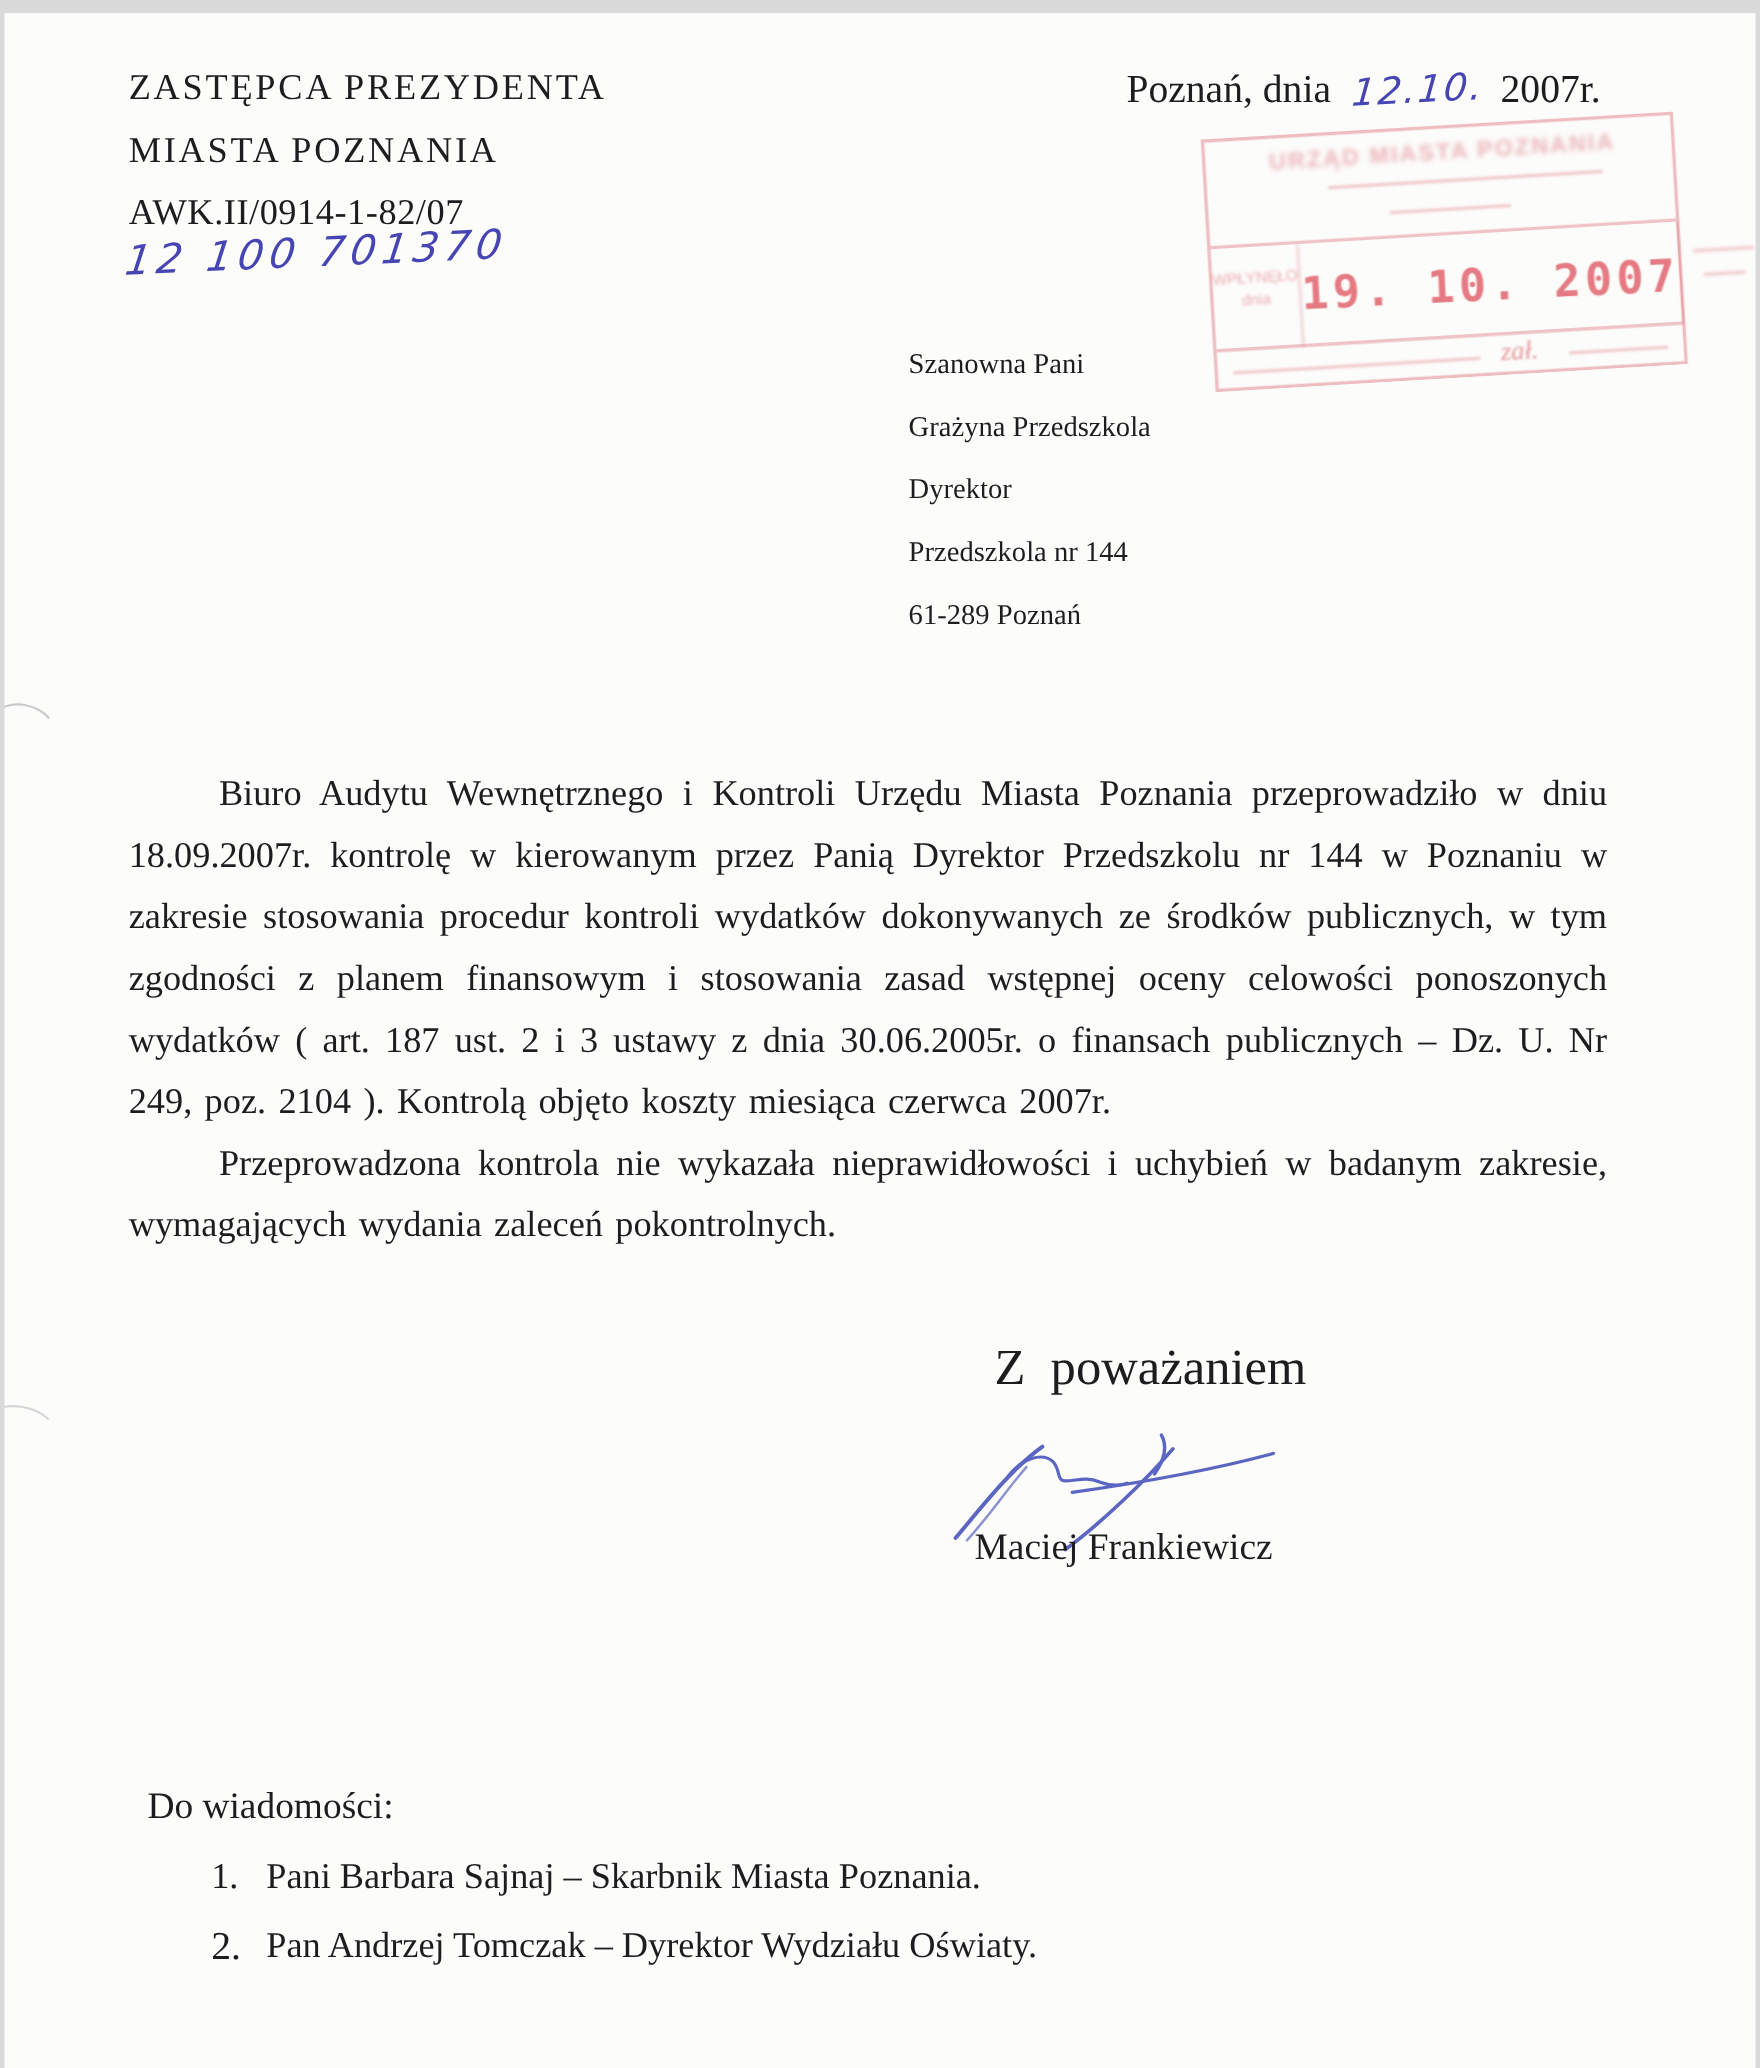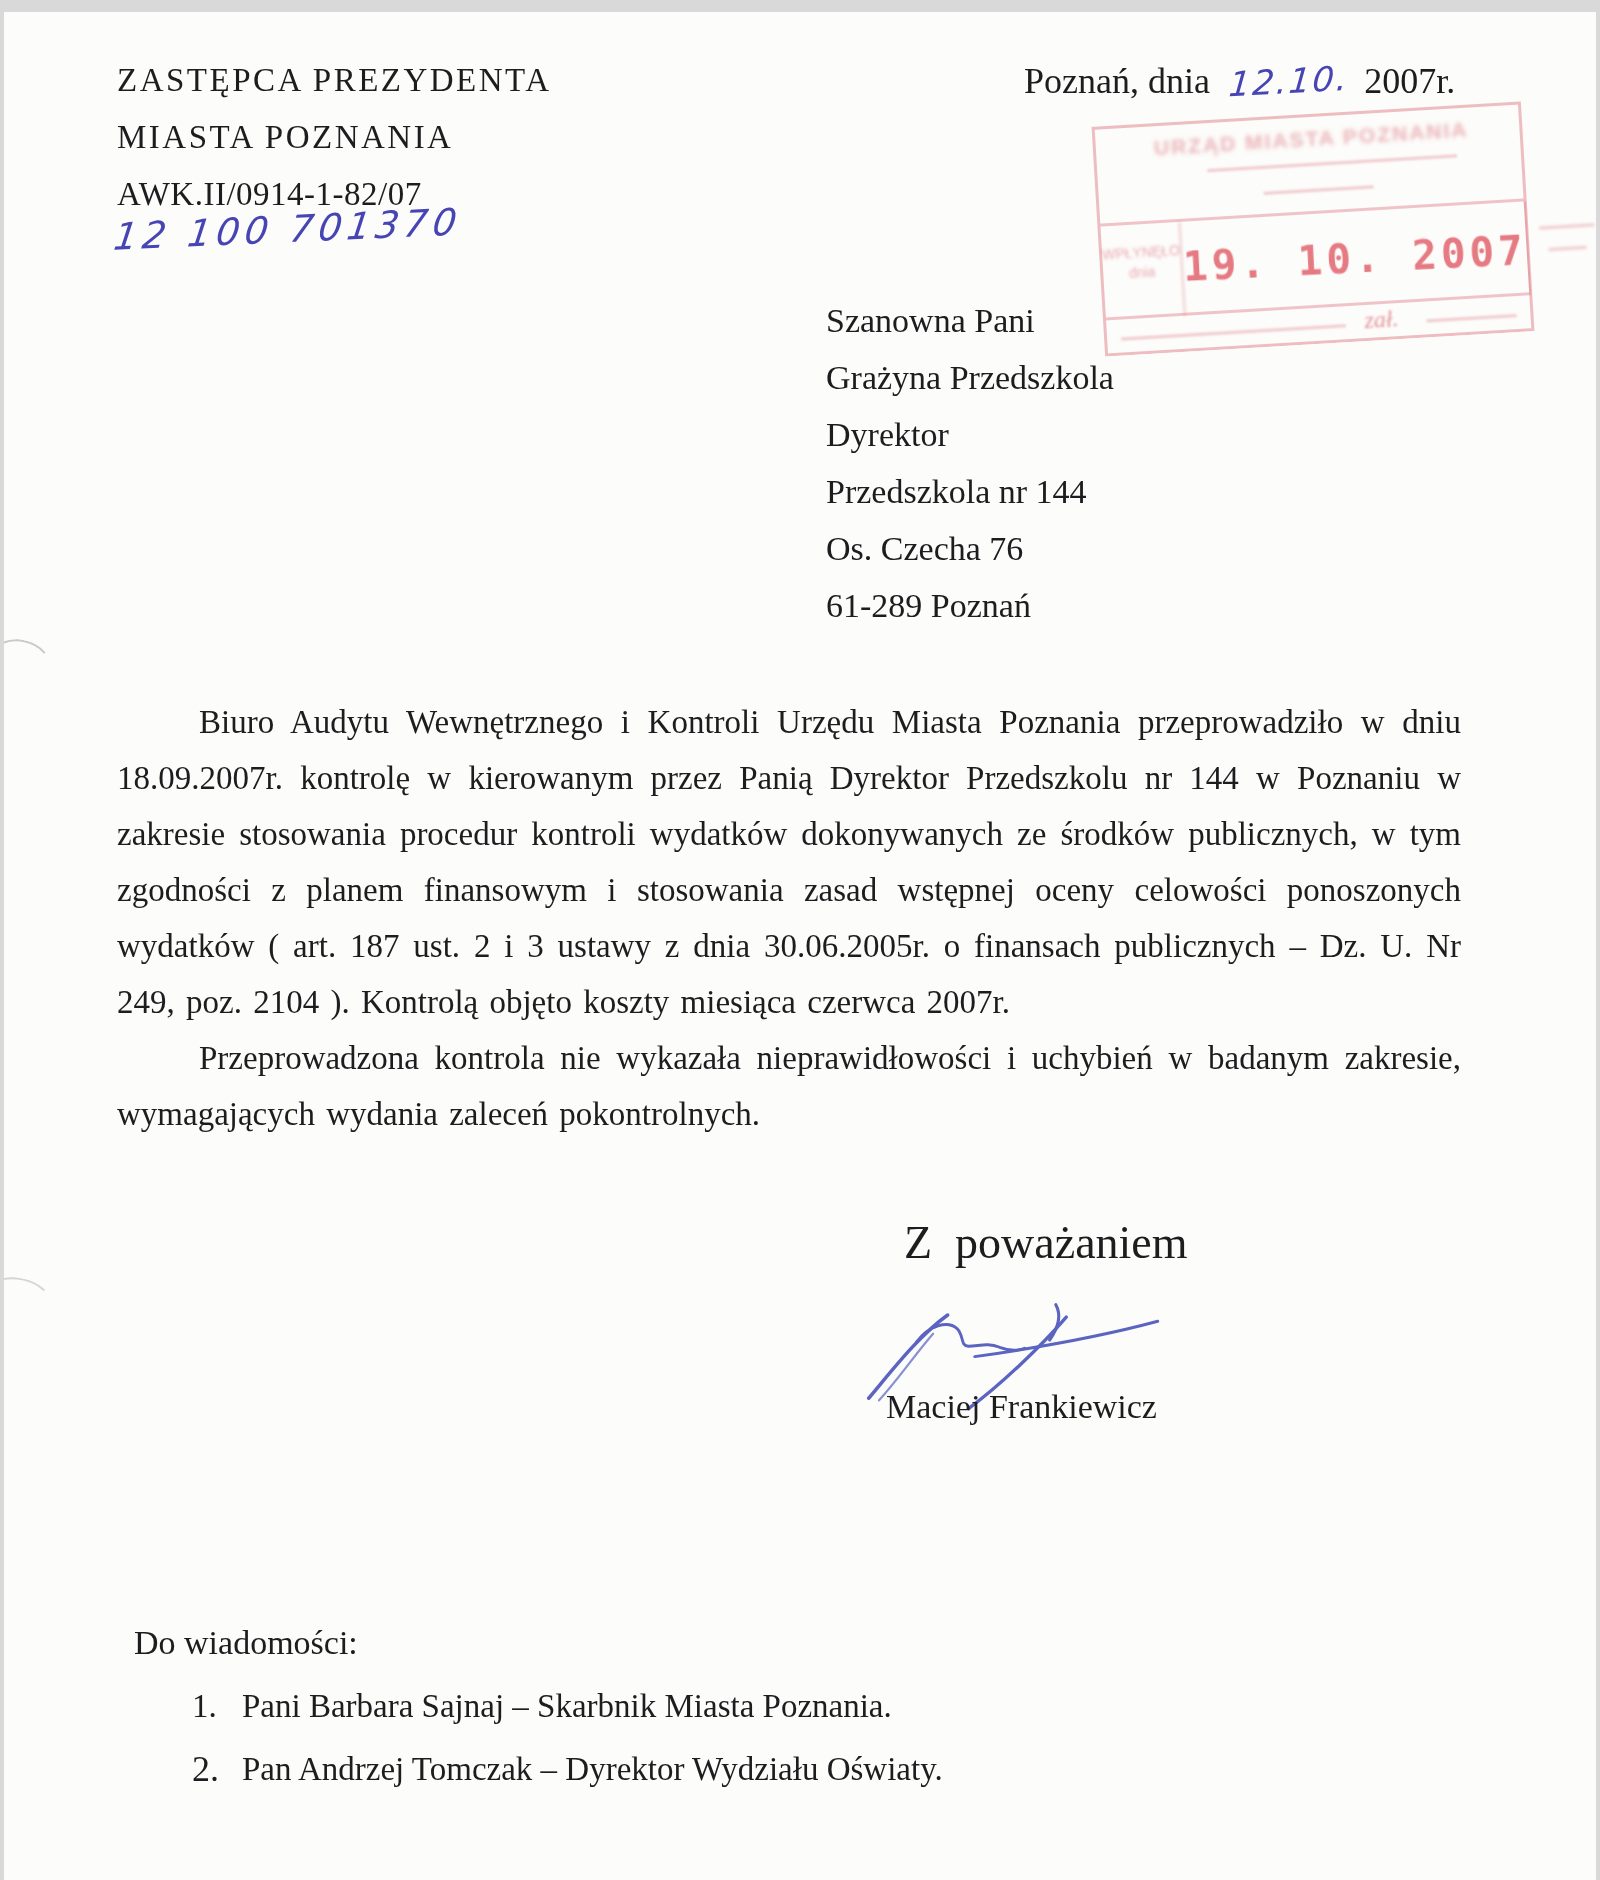--- a/index.html
+++ b/index.html
@@ -65,21 +65,21 @@
   .stamp-bottom { position:absolute; left:0; top:188px; right:0; bottom:0;
     border-top:3px solid rgba(217,95,108,0.4); }
   .stamp-zal {
     position:absolute; left:258px; top:2px;
     font-size:24px; font-style:italic; color:rgba(216,88,100,0.7); filter:blur(0.8px);
   }
   .d5 { left:14px; top:18px; width:225px; }
   .d6 { left:320px; top:18px; width:90px; }
 
   
-  .recipient { position:absolute; left:822px; top:280px; font-size:34px; line-height:57px; }
+  .recipient { position:absolute; left:822px; top:290px; font-size:26px; line-height:57px; }
 
   
   .body-text { position:absolute; left:113px; top:682px; width:1344px;
     font-size:33px; line-height:56px; text-align:justify; }
   .body-text p { margin:0; text-indent:82px; word-spacing:3px; }
 
   
   .salutation { position:absolute; left:900px; top:1204px; font-size:46px; white-space:pre; }
   .signature { position:absolute; left:848px; top:1282px; }
   .signer { position:absolute; left:882px; top:1376px; font-size:34px; }
@@ -144,21 +144,20 @@
       <div class="stamp-zal">zał.</div>
       <div class="stamp-dash d6"></div>
     </div>
   </div>
 
   <div class="recipient">
     <div>Szanowna Pani</div>
     <div>Grażyna Przedszkola</div>
     <div>Dyrektor</div>
     <div>Przedszkola nr 144</div>
-    <div>Os. Czecha 76</div>
     <div>61-289 Poznań</div>
   </div>
 
   <div class="body-text">
     <p>Biuro Audytu Wewnętrznego i Kontroli Urzędu Miasta Poznania przeprowadziło w dniu 18.09.2007r. kontrolę w kierowanym  przez Panią Dyrektor Przedszkolu nr 144 w Poznaniu w zakresie stosowania procedur kontroli wydatków dokonywanych ze środków publicznych, w tym zgodności z planem finansowym i stosowania zasad wstępnej oceny celowości ponoszonych wydatków ( art. 187 ust. 2 i 3 ustawy z dnia 30.06.2005r. o finansach publicznych – Dz. U. Nr 249, poz. 2104 ).  Kontrolą  objęto koszty miesiąca czerwca 2007r.</p>
     <p>Przeprowadzona kontrola nie wykazała nieprawidłowości i uchybień w badanym zakresie, wymagających wydania zaleceń pokontrolnych.</p>
   </div>
 
   <div class="salutation">Z  poważaniem</div>
 

